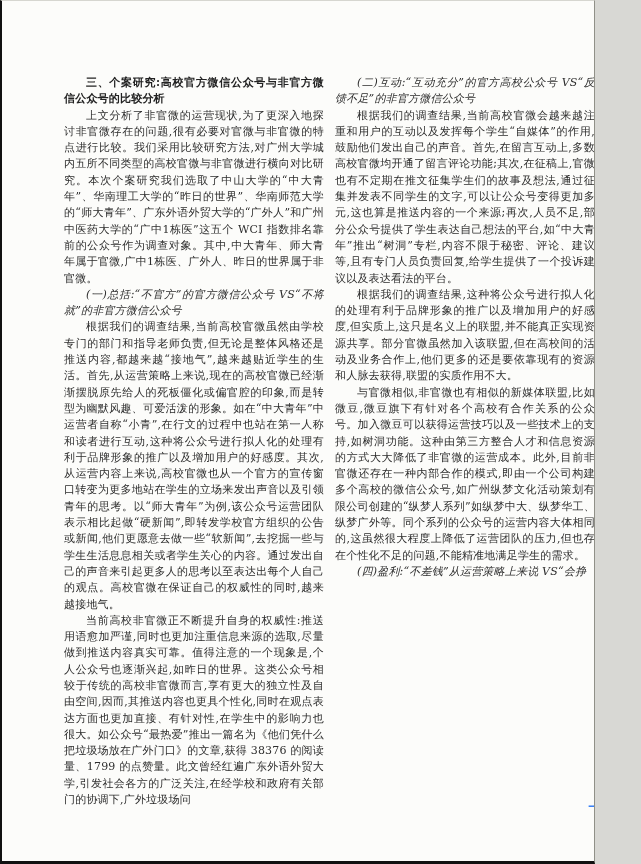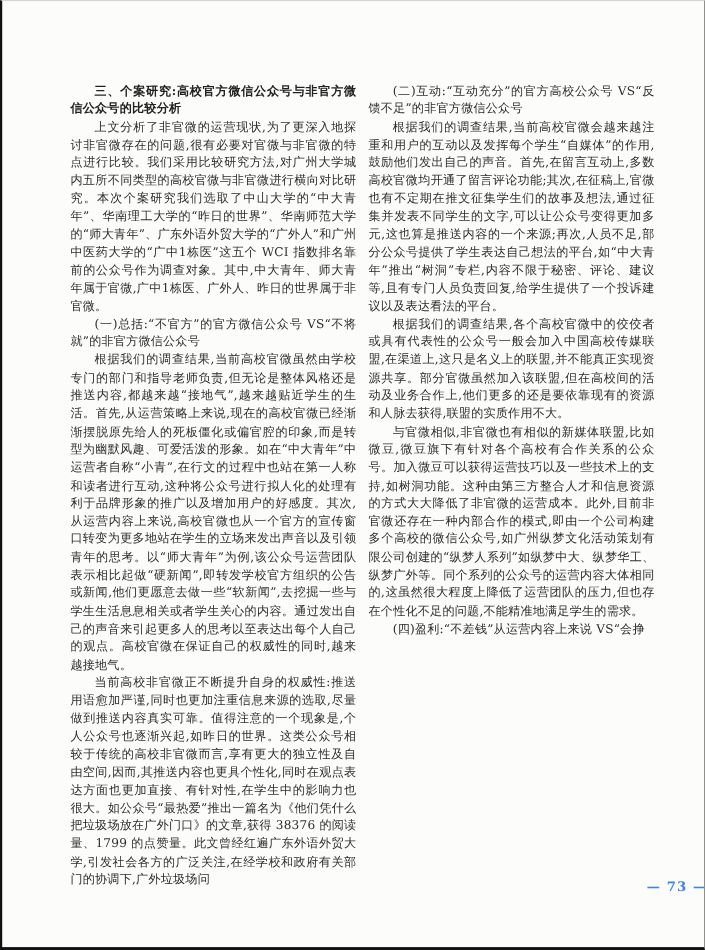--- a/index.html
+++ b/index.html
@@ -2,21 +2,21 @@
 <html><head>
 <meta charset="utf-8">
 <style>
   html, body {
     margin: 0;
     padding: 0;
     background: #d8d8d4;
   }
   .page {
     position: relative;
-    width: 641px;
+    width: 595px;
     height: 864px;
     box-sizing: border-box;
     background: #fcfcfa;
     border-left: 2px solid #111;
     border-bottom: 3px solid #111;
     border-right: 1px solid #909088;
     border-top: 1px solid #d6d6d0;
     overflow: hidden;
     font-family: "DejaVu Serif", "Liberation Serif", serif;
     color: #2d2d2d;
@@ -31,20 +31,21 @@
     letter-spacing: 0.2px;
   }
   .col-left  { left: 62px; }
   .col-right { left: 333px; }
   .col p { margin: 0; padding: 0; text-indent: 2em; }
   .section-heading {
     font-weight: bold;
     color: #222;
   }
   .subheading {
+    font-style: italic;
     font-weight: 500;
   }
   .carryover { text-indent: 0 !important; }
   .page-number {
     position: absolute;
     top: 798px;
     left: 586px;
     width: 50px;
     font-size: 12px;
     font-weight: bold;
@@ -62,20 +63,20 @@
     <p class="section-heading">三、个案研究:高校官方微信公众号与非官方微信公众号的比较分析</p>
     <p>上文分析了非官微的运营现状,为了更深入地探讨非官微存在的问题,很有必要对官微与非官微的特点进行比较。我们采用比较研究方法,对广州大学城内五所不同类型的高校官微与非官微进行横向对比研究。本次个案研究我们选取了中山大学的“中大青年”、华南理工大学的“昨日的世界”、华南师范大学的“师大青年”、广东外语外贸大学的“广外人”和广州中医药大学的“广中1栋医”这五个 WCI 指数排名靠前的公众号作为调查对象。其中,中大青年、师大青年属于官微,广中1栋医、广外人、昨日的世界属于非官微。</p>
     <p class="subheading">(一)总括:“不官方”的官方微信公众号 VS“不将就”的非官方微信公众号</p>
     <p>根据我们的调查结果,当前高校官微虽然由学校专门的部门和指导老师负责,但无论是整体风格还是推送内容,都越来越“接地气”,越来越贴近学生的生活。首先,从运营策略上来说,现在的高校官微已经渐渐摆脱原先给人的死板僵化或偏官腔的印象,而是转型为幽默风趣、可爱活泼的形象。如在“中大青年”中运营者自称“小青”,在行文的过程中也站在第一人称和读者进行互动,这种将公众号进行拟人化的处理有利于品牌形象的推广以及增加用户的好感度。其次,从运营内容上来说,高校官微也从一个官方的宣传窗口转变为更多地站在学生的立场来发出声音以及引领青年的思考。以“师大青年”为例,该公众号运营团队表示相比起做“硬新闻”,即转发学校官方组织的公告或新闻,他们更愿意去做一些“软新闻”,去挖掘一些与学生生活息息相关或者学生关心的内容。通过发出自己的声音来引起更多人的思考以至表达出每个人自己的观点。高校官微在保证自己的权威性的同时,越来越接地气。</p>
     <p>当前高校非官微正不断提升自身的权威性:推送用语愈加严谨,同时也更加注重信息来源的选取,尽量做到推送内容真实可靠。值得注意的一个现象是,个人公众号也逐渐兴起,如昨日的世界。这类公众号相较于传统的高校非官微而言,享有更大的独立性及自由空间,因而,其推送内容也更具个性化,同时在观点表达方面也更加直接、有针对性,在学生中的影响力也很大。如公众号“最热爱”推出一篇名为《他们凭什么把垃圾场放在广外门口》的文章,获得 38376 的阅读量、1799 的点赞量。此文曾经红遍广东外语外贸大学,引发社会各方的广泛关注,在经学校和政府有关部门的协调下,广外垃圾场问</p>
   </div>
 
   <div class="col col-right">
     <p class="subheading">(二)互动:“互动充分”的官方高校公众号 VS“反馈不足”的非官方微信公众号</p>
     <p>根据我们的调查结果,当前高校官微会越来越注重和用户的互动以及发挥每个学生“自媒体”的作用,鼓励他们发出自己的声音。首先,在留言互动上,多数高校官微均开通了留言评论功能;其次,在征稿上,官微也有不定期在推文征集学生们的故事及想法,通过征集并发表不同学生的文字,可以让公众号变得更加多元,这也算是推送内容的一个来源;再次,人员不足,部分公众号提供了学生表达自己想法的平台,如“中大青年”推出“树洞”专栏,内容不限于秘密、评论、建议等,且有专门人员负责回复,给学生提供了一个投诉建议以及表达看法的平台。</p>
-    <p>根据我们的调查结果,各个高校官微中的佼佼者或具有代表性的公众号一般会加入中国高校传媒联盟,在渠道上,这只是名义上的联盟,并不能真正实现资源共享。部分官微虽然加入该联盟,但在高校间的活动及业务合作上,他们更多的还是要依靠现有的资源和人脉去获得,联盟的实质作用不大。</p>
+    <p>根据我们的调查结果,这种将公众号进行拟人化的处理有利于品牌形象的推广以及增加用户的好感度,但实质上,这只是名义上的联盟,并不能真正实现资源共享。部分官微虽然加入该联盟,但在高校间的活动及业务合作上,他们更多的还是要依靠现有的资源和人脉去获得,联盟的实质作用不大。</p>
     <p>与官微相似,非官微也有相似的新媒体联盟,比如微豆,微豆旗下有针对各个高校有合作关系的公众号。加入微豆可以获得运营技巧以及一些技术上的支持,如树洞功能。这种由第三方整合人才和信息资源的方式大大降低了非官微的运营成本。此外,目前非官微还存在一种内部合作的模式,即由一个公司构建多个高校的微信公众号,如广州纵梦文化活动策划有限公司创建的“纵梦人系列”如纵梦中大、纵梦华工、纵梦广外等。同个系列的公众号的运营内容大体相同的,这虽然很大程度上降低了运营团队的压力,但也存在个性化不足的问题,不能精准地满足学生的需求。</p>
-    <p class="subheading">(四)盈利:“不差钱”从运营内容上来说 VS“会挣</p>
+    <p class="subheading">(四)盈利:“不差钱”从运营策略上来说 VS“会挣</p>
   </div>
 
   <div class="page-number">— 73 —</div>
 
 </div>
 
 </body></html>

